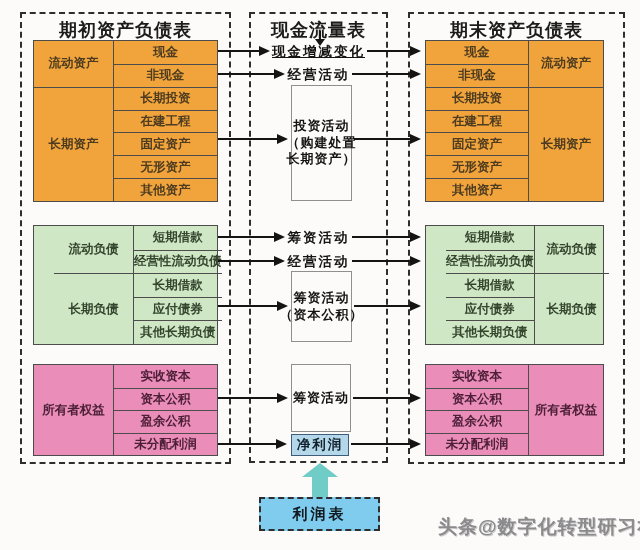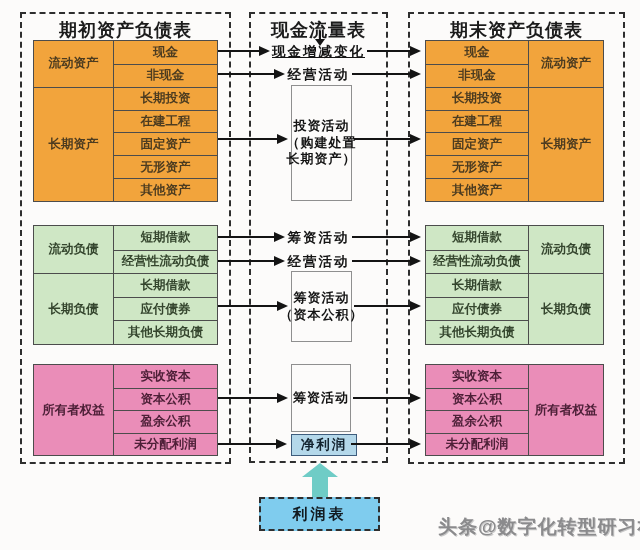--- a/index.html
+++ b/index.html
@@ -17,21 +17,21 @@
     font-size:12.5px;font-weight:600;white-space:nowrap;}
   .vr{border-right:1.5px solid #4c4c4c;}
   .vl{border-left:1.5px solid #4c4c4c;}
   .ht{border-top:1.5px solid #4c4c4c;}
   .tbl-assets{background:#f2a43c;color:#4d3c20;}
   .tbl-liab{background:#cfe7c5;color:#35462e;}
   .tbl-equity{background:#ea8db8;color:#4e2038;}
   .cols-left{grid-template-columns:80px 1fr;}
   .cols-right{grid-template-columns:1fr 75px;}
   .rows7{grid-template-rows:repeat(7,1fr);}
-  .rows5{grid-template-rows:repeat(5,1fr);}
+  .rows5{grid-template-rows:repeat(5,1fr);padding-left:20px;}
   .rows4{grid-template-rows:repeat(4,1fr);}
 
   
   .mid-label{position:absolute;left:249px;width:139px;text-align:center;
     font-size:13.5px;font-weight:bold;letter-spacing:2px;color:#141414;white-space:nowrap;}
 
   
   .mid-box{position:absolute;border:1.5px solid #8f8f8f;box-sizing:border-box;
     display:flex;flex-direction:column;align-items:center;justify-content:center;
     font-size:13px;font-weight:bold;color:#141414;line-height:1.3;}
@@ -162,21 +162,21 @@
 
   <div class="mid-box" style="left:291px;top:271px;width:61px;height:71px;">
     <span class="bl">筹资活动</span>
     <span class="bl">（资本公积）</span>
   </div>
 
   <div class="mid-box" style="left:291px;top:364px;width:60px;height:68px;">
     <span class="bl">筹资活动</span>
   </div>
 
-  <div class="netprofit" style="left:291px;top:434px;width:66px;height:22px;">净利润</div>
+  <div class="netprofit" style="left:291px;top:434px;width:58px;height:22px;">净利润</div>
 
   <div class="ha" style="left:218px;top:46px;width:52px;">
       <i></i>
       <b></b>
     </div>
   <div class="ha" style="left:218px;top:69px;width:67px;">
       <i></i>
       <b></b>
     </div>
   <div class="ha" style="left:218px;top:134px;width:70px;">

